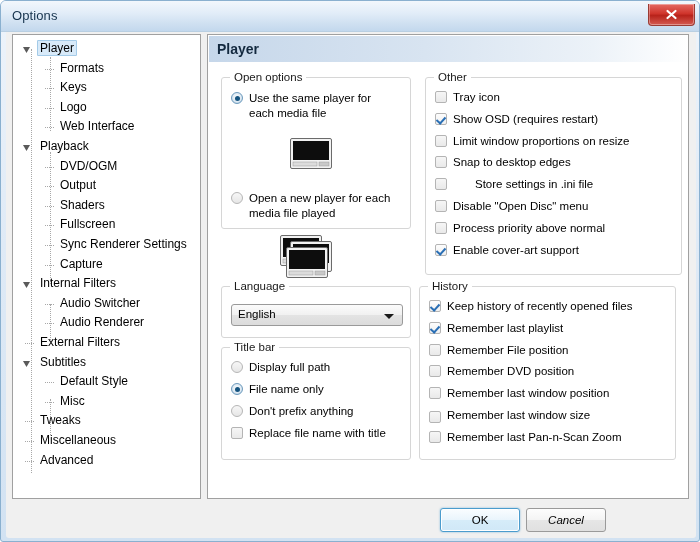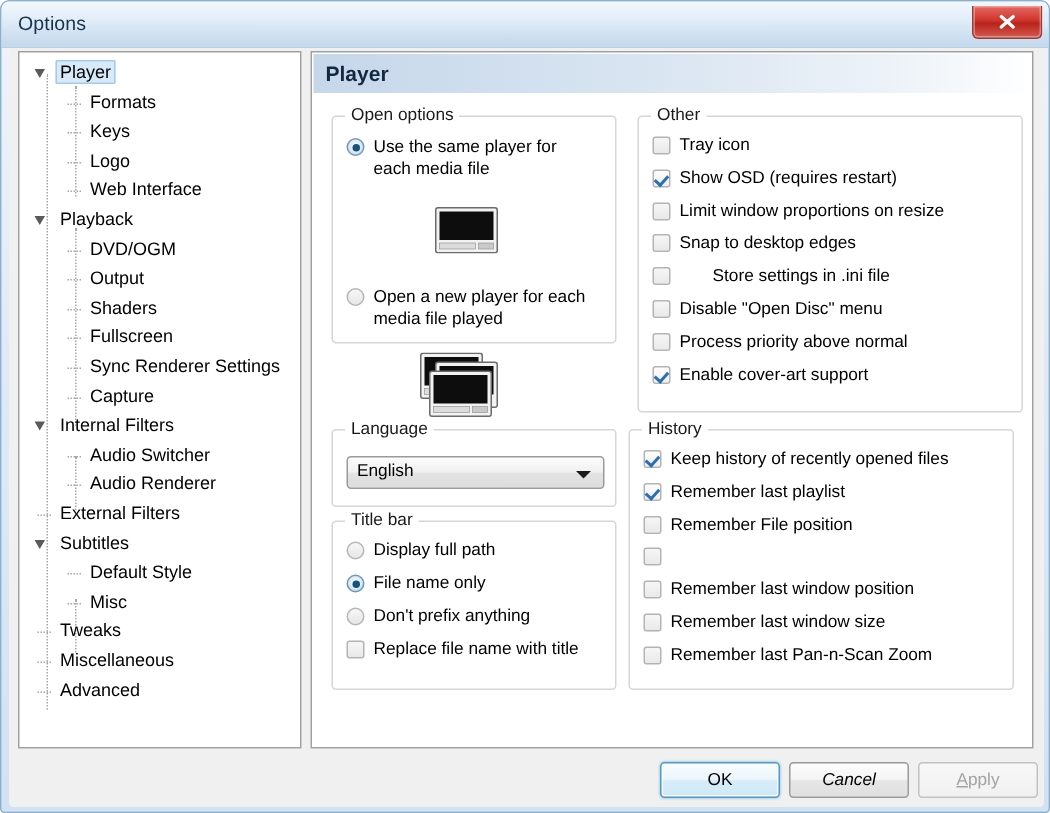--- a/index.html
+++ b/index.html
@@ -453,41 +453,39 @@
             <div class="row" style="left: 9px; top: 33.8px;">
               <span class="cbx checked"></span>
               <span class="row-label">Remember last playlist</span>
             </div>
             <div class="row" style="left: 9px; top: 55.6px;">
               <span class="cbx"></span>
               <span class="row-label">Remember File position</span>
             </div>
             <div class="row" style="left: 9px; top: 77.4px;">
               <span class="cbx"></span>
+              <span class="row-label">Remember DVD position</span>
             </div>
             <div class="row" style="left: 9px; top: 99.2px;">
               <span class="cbx"></span>
               <span class="row-label">Remember last window position</span>
             </div>
-            <div class="row" style="left: 9px; top: 121px;">
+            <div class="row" style="left: 9px; top: 121px; align-items: flex-end;">
               <span class="cbx"></span>
               <span class="row-label">Remember last window size</span>
             </div>
             <div class="row" style="left: 9px; top: 142.8px;">
               <span class="cbx"></span>
               <span class="row-label">Remember last Pan-n-Scan Zoom</span>
             </div>
           </div>
       </div>
     </div>
 
     <div class="btn default" style="left:434px; top:476px; width:80px;">
       <span>OK</span>
     </div>
     <div class="btn" style="left:520px; top:476px; width:80px;font-style:italic;">
       <span>Cancel</span>
     </div>
-    <div class="btn disabled" style="left:606px; top:476px; width:80px;">
-      <span><span class="mnem">A</span><span>pply</span></span>
-    </div>
 
   </div>
 </div>
 
 </body></html>

